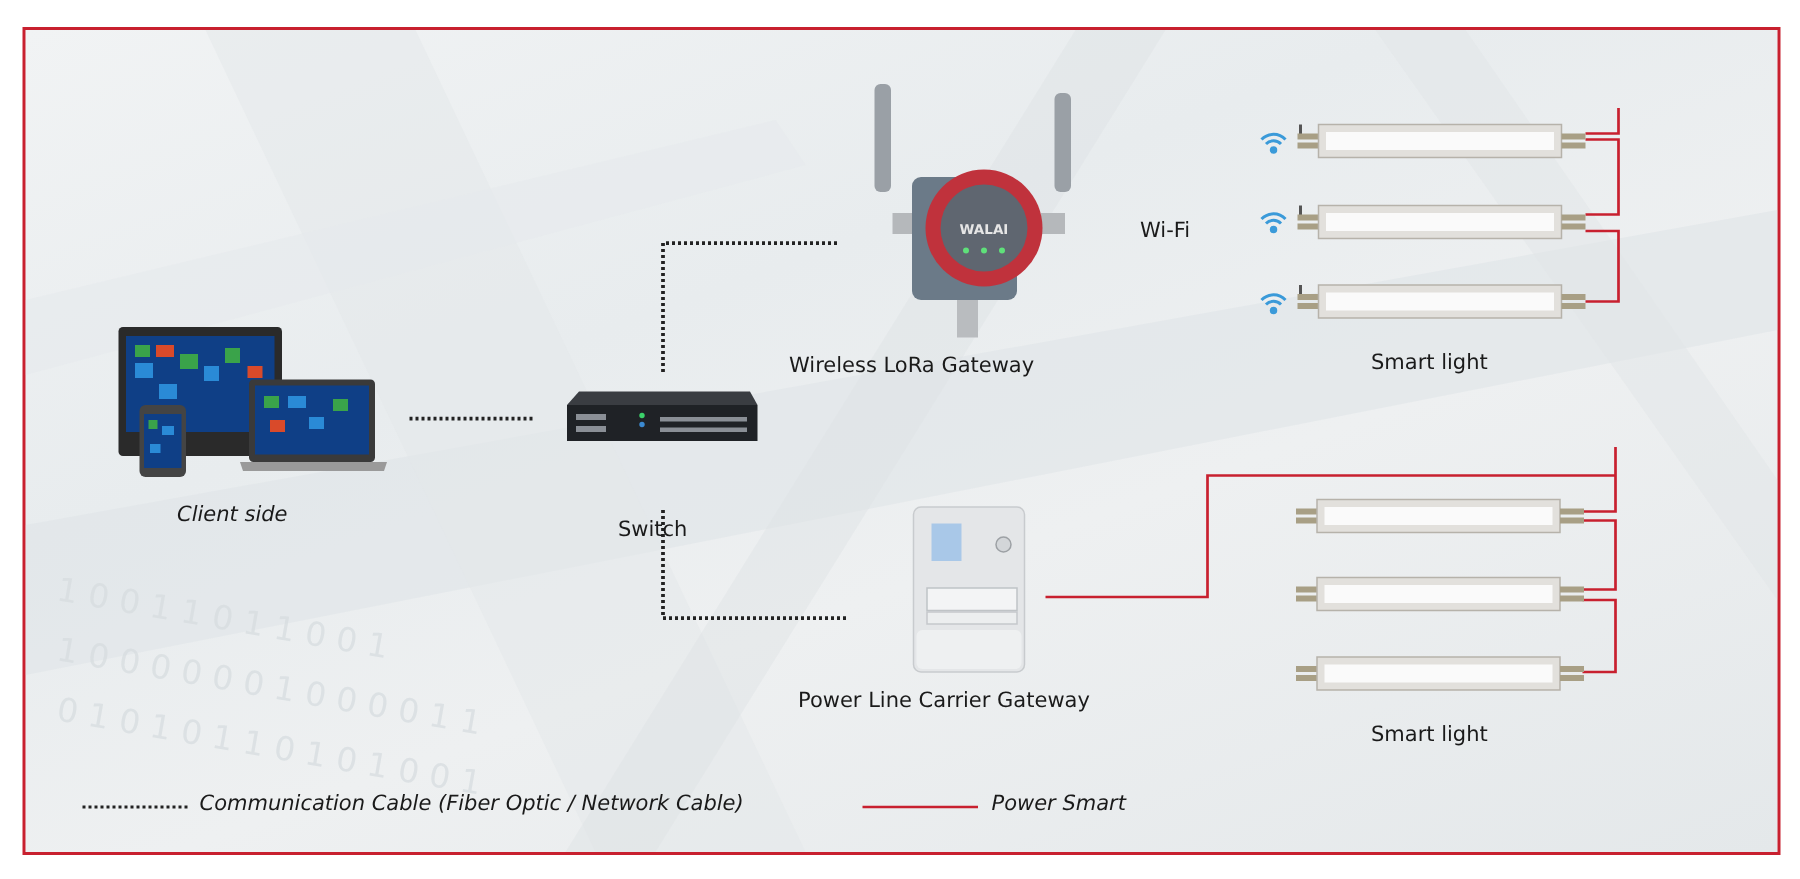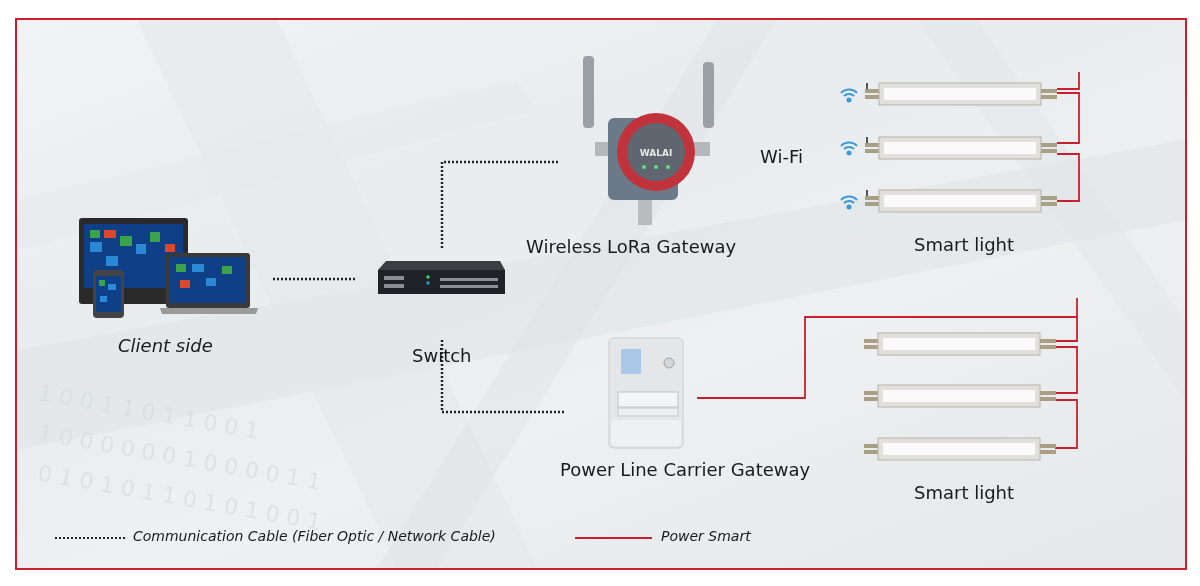--- a/index.html
+++ b/index.html
@@ -2,21 +2,21 @@
 <html><head>
   <meta charset="utf-8">
   <style>
     html, body { margin: 0; padding: 0; }
     body { width: 1200px; height: 586px; background: #ffffff; position: relative; overflow: hidden;
            font-family: "DejaVu Sans", "Liberation Sans", sans-serif; }
     .frame { position: absolute; left: 15px; top: 18px; width: 1168px; height: 548px;
              border: 2px solid #c8202f; overflow: hidden;
              background: linear-gradient(160deg, #f1f3f4 0%, #e8ecee 35%, #eef0f1 60%, #e4e8ea 100%); }
     .bgdeco { position: absolute; pointer-events: none; }
-    .label { position: absolute; color: #1a1a1a; font-size: 18px; white-space: nowrap; }
+    .label { position: absolute; color: #1a1a1a; font-size: 14px; white-space: nowrap; }
     .legend-text { position: absolute; color: #1a1a1a; font-size: 14px; white-space: nowrap; font-style: italic; }
     svg.overlay { position: absolute; left: 0; top: 0; }
   </style>
 </head>
 <body>
 
 <div class="frame">
 
   <svg class="bgdeco" width="1168" height="548">
     <polygon points="0,330 1168,120 1168,200 0,430" fill="#dfe4e7" opacity="0.6"></polygon>
@@ -204,19 +204,19 @@
     </g>
   </g>
 
   <path d="M55 538 L126 538" stroke="#222" stroke-width="2" stroke-dasharray="2,2"></path>
   <path d="M575 538 L652 538" stroke="#c8202f" stroke-width="1.8"></path>
 </svg>
 
 <div class="label" style="left:118px; top:335px;font-style:italic;">Client side</div>
 <div class="label" style="left:412px; top:313px;margin-top:32px;">Switch</div>
 <div class="label" style="left:526px; top:236px;">Wireless LoRa Gateway</div>
-<div class="label" style="left:560px; top:459px;">Power Line Carrier Gateway</div>
+<div class="label" style="left:532px; top:459px;">Power Line Carrier Gateway</div>
 <div class="label" style="left:914px; top:234px;">Smart light</div>
 <div class="label" style="left:914px; top:482px;">Smart light</div>
 <div class="label" style="left:760px; top:146px;">Wi-Fi</div>
 
 <div class="legend-text" style="left:133px; top:528px;">Communication Cable (Fiber Optic / Network Cable)</div>
 <div class="legend-text" style="left:661px; top:528px;">Power Smart</div>
 
 </body></html>

